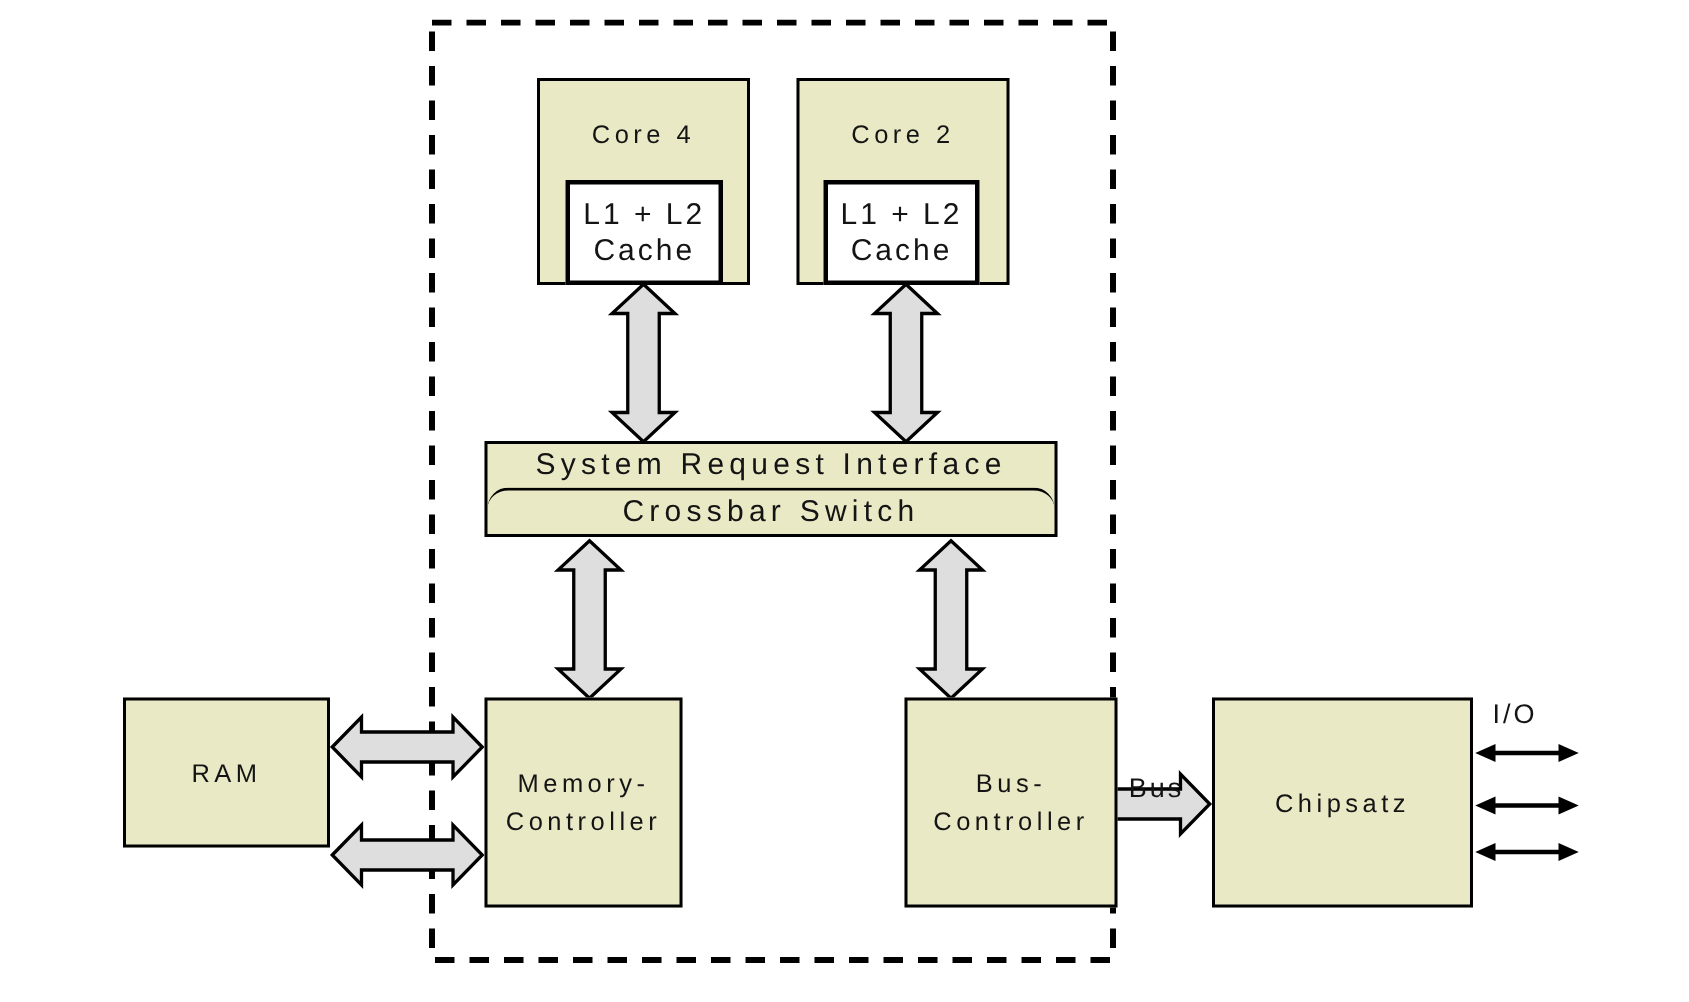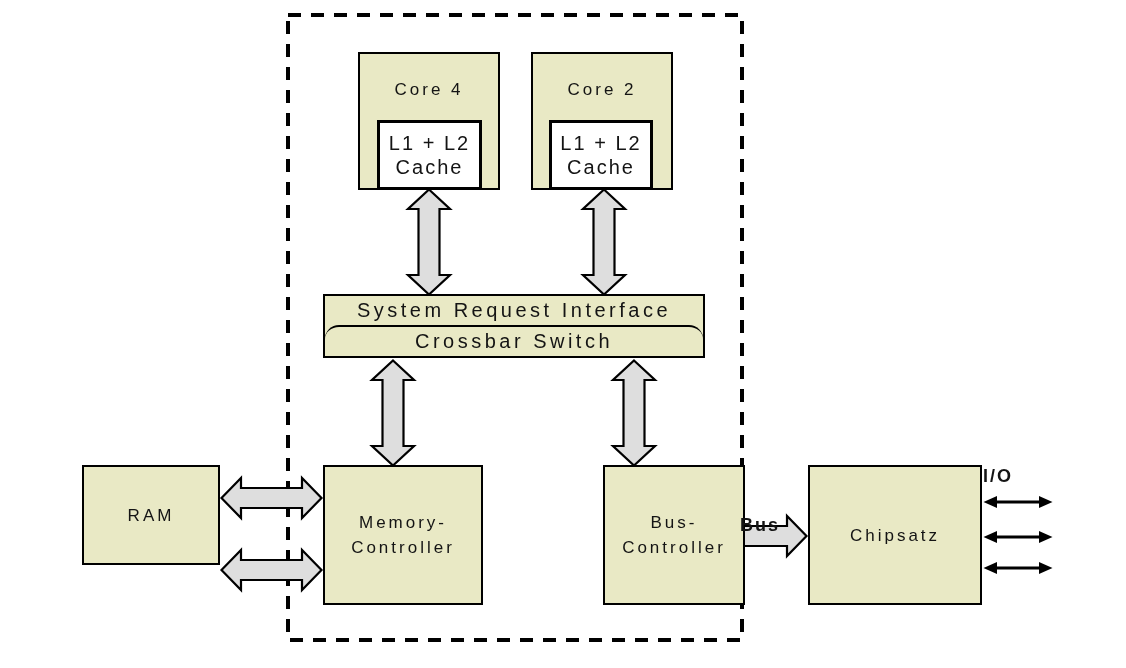--- a/index.html
+++ b/index.html
@@ -67,23 +67,22 @@
     stroke: var(--outline);
     stroke-width: 2.2;
     stroke-linejoin: miter;
   }
   svg.arrow polygon.solid { fill: var(--outline); stroke: none; }
   svg.arrow line { stroke: var(--outline); }
   .float-label {
     position: absolute;
     font-size: 18px;
     letter-spacing: 2px;
-    text-align: left;
+    text-align: center;
     z-index: 4;
-    font-weight: bold;
   }
   .boundary { position: absolute; left: 286px; top: 13px; z-index: 0; }
 </style>
 </head>
 <body>
 
 <div class="canvas">
 
   <svg class="boundary" width="458" height="629">
     <rect x="2" y="2" width="454" height="625" fill="none" stroke="var(--outline)" stroke-width="4" stroke-dasharray="13 10"></rect>
@@ -107,21 +106,21 @@
 
   <div class="sri-stack">
     <div class="sri-row">
       <span>System Request Interface</span>
     </div>
     <div class="sri-row second">
       <span>Crossbar Switch</span>
     </div>
   </div>
 
-  <div class="box" style="left:323px; top:465px; width:160px; height:140px;">
+  <div class="box" style="left:323px; top:465px; width:132px; height:140px;">
     <span>Memory-</span>
     <span>Controller</span>
   </div>
 
   <div class="box" style="left:563px; top:465px; width:142px; height:140px;margin-left:40px;">
     <span>Bus-</span>
     <span>Controller</span>
   </div>
 
   <div class="box" style="left:82px; top:465px; width:138px; height:100px;">

